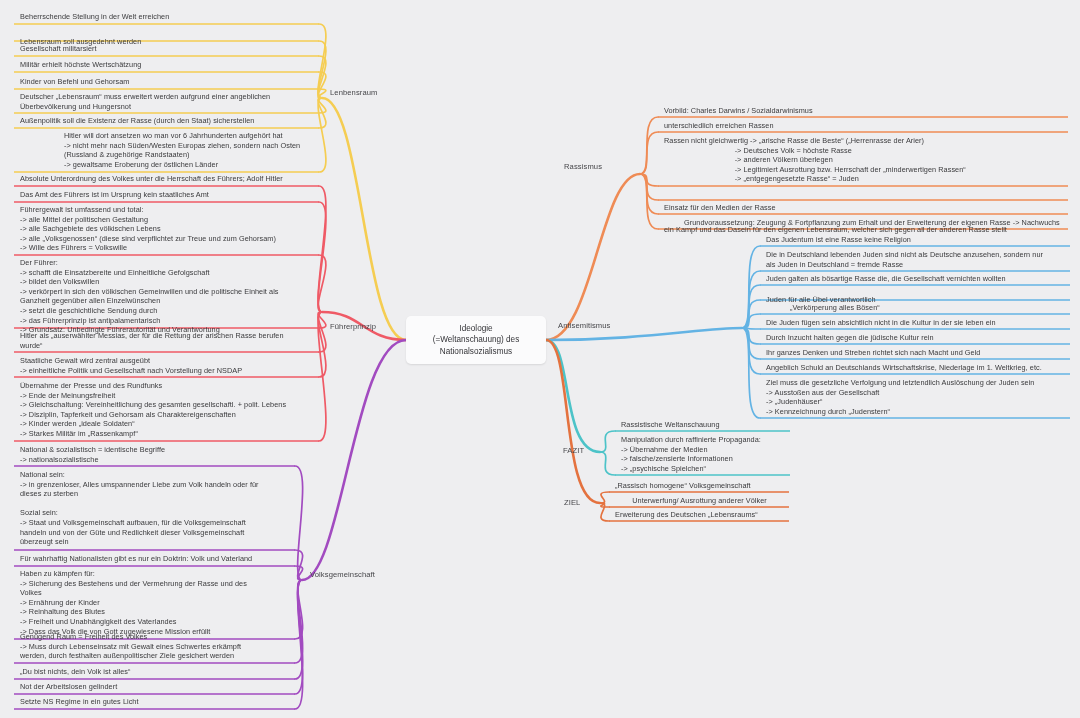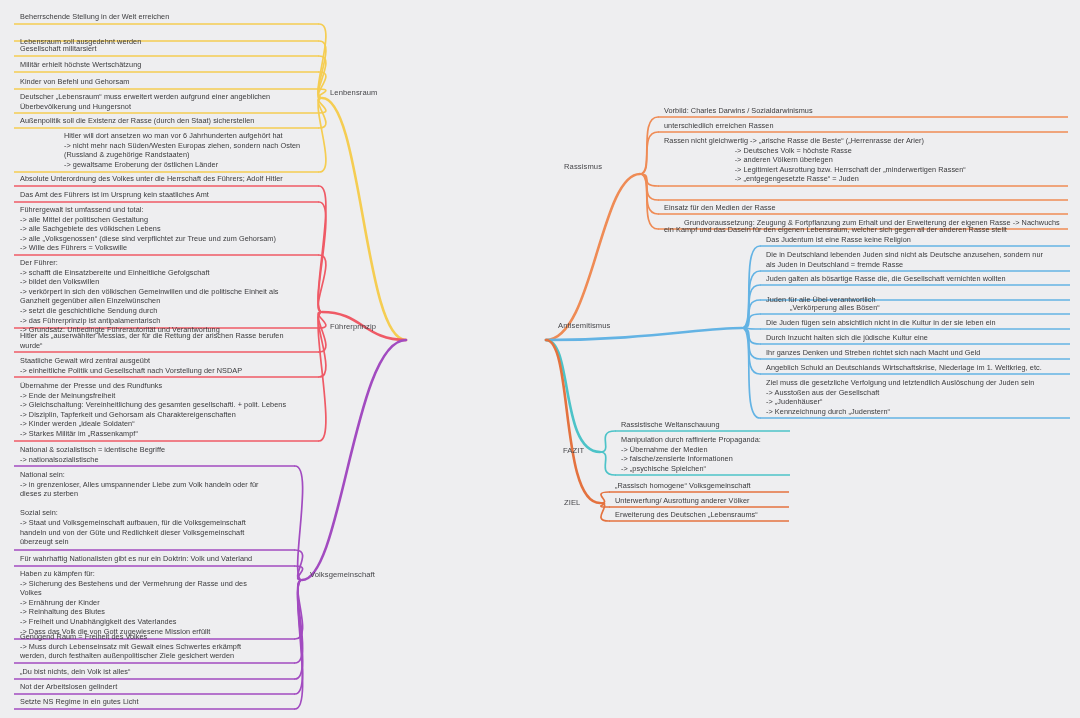--- a/index.html
+++ b/index.html
@@ -147,20 +147,23 @@
       <path d="M 615 475 L 790 475" fill="none" stroke="#4cc3c8" stroke-width="1.7" stroke-linecap="butt" stroke-linejoin="round"></path>
       <path d="M 600 452 C 614.3 452 595 475 615 475" fill="none" stroke="#4cc3c8" stroke-width="1.7" stroke-linecap="round" stroke-linejoin="round"></path>
       <path d="M 546 340 C 573 340 560 503 600 503" fill="none" stroke="#e4723f" stroke-width="2.6" stroke-linecap="round" stroke-linejoin="round"></path>
       <path d="M 609 492 L 789 492" fill="none" stroke="#e4723f" stroke-width="1.7" stroke-linecap="butt" stroke-linejoin="round"></path>
       <path d="M 600 503 C 614.3 503 589 492 609 492" fill="none" stroke="#e4723f" stroke-width="1.7" stroke-linecap="round" stroke-linejoin="round"></path>
       <path d="M 609 507 L 789 507" fill="none" stroke="#e4723f" stroke-width="1.7" stroke-linecap="butt" stroke-linejoin="round"></path>
       <path d="M 600 503 C 614.3 503 589 507 609 507" fill="none" stroke="#e4723f" stroke-width="1.7" stroke-linecap="round" stroke-linejoin="round"></path>
       <path d="M 609 521 L 789 521" fill="none" stroke="#e4723f" stroke-width="1.7" stroke-linecap="butt" stroke-linejoin="round"></path>
       <path d="M 600 503 C 614.3 503 589 521 609 521" fill="none" stroke="#e4723f" stroke-width="1.7" stroke-linecap="round" stroke-linejoin="round"></path>
     </svg>
+  <div id="center">Ideologie
+(=Weltanschauung) des
+Nationalsozialismus</div>
   <div id="nodes">
       <div class="leaf l" style="left: 16px; top: 10px; width: 301px;">Beherrschende Stellung in der Welt erreichen</div>
       <div class="leaf l" style="left: 16px; top: 27px; width: 301px; margin-top: 8px;">Lebensraum soll ausgedehnt werden</div>
       <div class="leaf l" style="left: 16px; top: 42px; width: 301px;">Gesellschaft militarsiert</div>
       <div class="leaf l" style="left: 16px; top: 58px; width: 301px;">Militär erhielt höchste Wertschätzung</div>
       <div class="leaf l" style="left: 16px; top: 75px; width: 301px;">Kinder von Befehl und Gehorsam</div>
       <div class="leaf l" style="left: 16px; top: 90px; width: 301px;">Deutscher „Lebensraum“ muss erweitert werden aufgrund einer angeblichen
 Überbevölkerung und Hungersnot</div>
       <div class="leaf l" style="left: 16px; top: 114px; width: 301px;">Außenpolitik soll die Existenz der Rasse (durch den Staat) sicherstellen</div>
       <div class="leaf l" style="left: 24px; top: 129px; width: 301px; margin-left: 36px;">Hitler will dort ansetzen wo man vor 6 Jahrhunderten aufgehört hat
@@ -230,32 +233,32 @@
       <div class="leaf l" style="left: 660px; top: 201px; width: 406px;">Einsatz für den Medien der Rasse</div>
       <div class="leaf l" style="left: 660px; top: 216px; width: 406px; margin-left: 20px;">Grundvoraussetzung: Zeugung &amp; Fortpflanzung zum Erhalt und der Erweiterung der eigenen Rasse -&gt; Nachwuchs</div>
       <div class="blabel" style="left: 564px; top: 162px;">Rassismus</div>
       <div class="leaf l" style="left: 762px; top: 233px; width: 306px;">Das Judentum ist eine Rasse keine Religion</div>
       <div class="leaf l" style="left: 762px; top: 248px; width: 306px;">Die in Deutschland lebenden Juden sind nicht als Deutsche anzusehen, sondern nur
 als Juden in Deutschland = fremde Rasse</div>
       <div class="leaf l" style="left: 762px; top: 272px; width: 306px;">Juden galten als bösartige Rasse die, die Gesellschaft vernichten wollten</div>
       <div class="leaf l" style="left: 762px; top: 293px; width: 306px;">Juden für alle Übel verantwortlich</div>
       <div class="leaf l" style="left: 762px; top: 301px; width: 306px; margin-left: 24px;">„Verkörperung alles Bösen“</div>
       <div class="leaf l" style="left: 762px; top: 316px; width: 306px;">Die Juden fügen sein absichtlich nicht in die Kultur in der sie leben ein</div>
-      <div class="leaf l" style="left: 762px; top: 331px; width: 306px;">Durch Inzucht halten sich die jüdische Kultur eine</div>
+      <div class="leaf l" style="left: 762px; top: 331px; width: 306px;">Durch Inzucht halten gegen die jüdische Kultur rein</div>
       <div class="leaf l" style="left: 762px; top: 346px; width: 306px;">Ihr ganzes Denken und Streben richtet sich nach Macht und Geld</div>
       <div class="leaf l" style="left: 762px; top: 361px; width: 306px;">Angeblich Schuld an Deutschlands Wirtschaftskrise, Niederlage im 1. Weltkrieg, etc.</div>
       <div class="leaf l" style="left: 762px; top: 376px; width: 306px;">Ziel muss die gesetzliche Verfolgung und letztendlich Auslöschung der Juden sein
 -&gt; Ausstoßen aus der Gesellschaft
 -&gt; „Judenhäuser“
 -&gt; Kennzeichnung durch „Judenstern“</div>
       <div class="blabel" style="left: 558px; top: 321px;">Antisemitismus</div>
       <div class="leaf l" style="left: 617px; top: 418px; width: 171px;">Rassistische Weltanschauung</div>
       <div class="leaf l" style="left: 617px; top: 433px; width: 171px;">Manipulation durch raffinierte Propaganda:
 -&gt; Übernahme der Medien
 -&gt; falsche/zensierte Informationen
 -&gt; „psychische Spielchen“</div>
       <div class="blabel" style="left: 563px; top: 446px;">FAZIT</div>
       <div class="leaf l" style="left: 611px; top: 479px; width: 176px;">„Rassisch homogene“ Volksgemeinschaft</div>
-      <div class="leaf l" style="left: 611px; top: 494px; width: 176px;">Unterwerfung/ Ausrottung anderer Völker</div>
+      <div class="leaf l" style="left: 611px; top: 494px; width: 176px; text-align: center;">Unterwerfung/ Ausrottung anderer Völker</div>
       <div class="leaf l" style="left: 611px; top: 508px; width: 176px;">Erweiterung des Deutschen „Lebensraums“</div>
       <div class="blabel" style="left: 564px; top: 498px;">ZIEL</div>
     </div>
 </div>
 
 </body></html>

